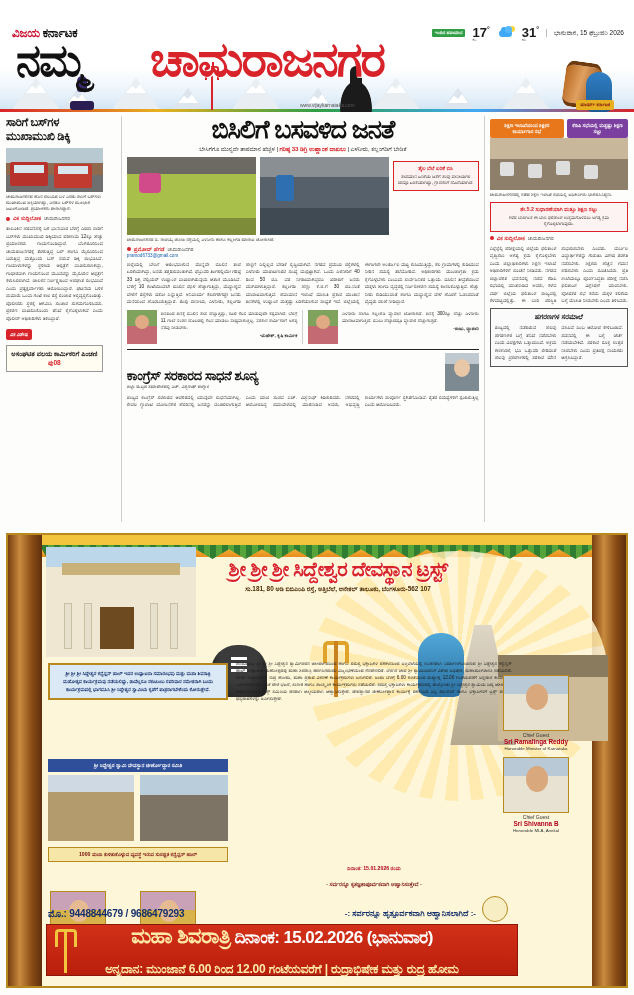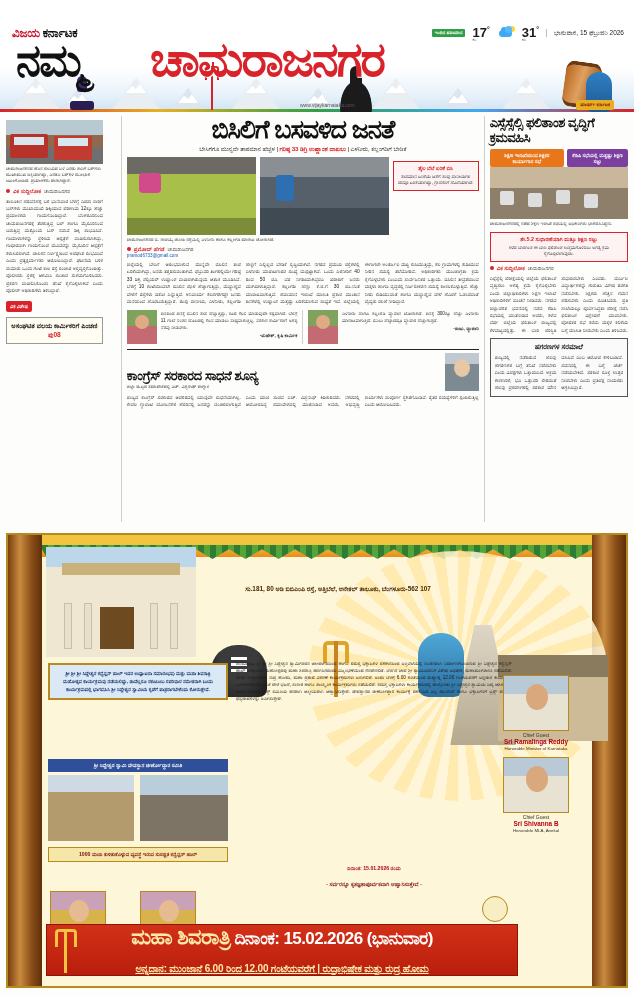--- a/index.html
+++ b/index.html
@@ -284,21 +284,21 @@
   }
   .ad-phone { font-size:10px; font-weight:bold; color:#14306b; letter-spacing:-.2px;}
   .ad-invite { font-size:8px; font-weight:bold; color:#14306b;}
   .ad-redbar {
     position:absolute; left:38px; right:108px; bottom:10px; height:52px;
     background: linear-gradient(180deg,#d33018,#b81f0c); border:1px solid #8a1608;
     display:flex; flex-direction:column; align-items:center; justify-content:center; gap:14px;
   }
   .ad-redbar .l1 { color:#fff; font-weight:bold; font-size:17px; letter-spacing:-.6px; }
   .ad-redbar .l1 .big { font-size:21px; color:#ffe9a8; }
-  .ad-redbar .l2 { color:#ffe9a8; font-weight:bold; font-size:10px; letter-spacing:-.2px;text-decoration:underline;}
+  .ad-redbar .l2 { color:#ffe9a8; font-weight:bold; font-size:12px; letter-spacing:-.2px;}
   .ad-redbar-trishul { position:absolute; left:8px; top:4px; width:22px; height:44px;}
   .ad-redbar-trishul i{position:absolute;left:9px;bottom:0;width:3px;height:44px;background:#f3c53e;}
   .ad-redbar-trishul b{position:absolute;left:0;top:0;width:22px;height:18px;border:3px solid #f3c53e;border-bottom:none;border-radius:4px 4px 0 0;}
   .ad-seal { position:absolute; right:118px; bottom:64px; width:26px;height:26px;border-radius:50%;
              border:1px solid #b8891f; background:#f7eec4; }
 </style>
 </head>
 <body>
 
 <div class="page">
@@ -377,20 +377,21 @@
       <div class="mh-chamaraja">ಚಾಮರಾಜನಗರ</div>
       <div class="mh-url">www.vijaykarnataka.com</div>
       <div class="mh-cornerbadge">ಮಾಡರ್ನ್ ಕರ್ನಾಟಕ</div>
     </div>
     <div class="mh-rule"></div>
   </div>
 
   <div class="newsgrid">
 
     <div class="colL">
+      <div class="hl-small">ಸಾರಿಗೆ ಬಸ್‌ಗಳ ಮುಖಾಮುಖಿ ಡಿಕ್ಕಿ</div>
       <div class="photo bus"></div>
       <div class="cap">ಚಾಮರಾಜನಗರದ ಹೊರ ವಲಯದ ಬಳಿ ಎರಡು ಸಾರಿಗೆ ಬಸ್‌ಗಳು ಮುಖಾಮುಖಿ ಡಿಕ್ಕಿಯಾಗಿದ್ದು, ಎರಡೂ ಬಸ್‌ಗಳ ಮುಂಭಾಗ ಜಖಂಗೊಂಡಿದೆ. ಪ್ರಯಾಣಿಕರು ಪಾರಾಗಿದ್ದಾರೆ.</div>
       <div class="byline">
         <span class="dot"></span>
         <span class="nm">ವಿಕ ಸುದ್ದಿಲೋಕ</span>
         <span class="pl">ಚಾಮರಾಜನಗರ</span>
       </div>
       <div class="body-text">ತಾಲೂಕಿನ ಹರದನಹಳ್ಳಿ ಬಳಿ ಭಾನುವಾರ ಬೆಳಗ್ಗೆ ಎರಡು ಸಾರಿಗೆ ಬಸ್‌ಗಳು ಮುಖಾಮುಖಿ ಡಿಕ್ಕಿಯಾದ ಪರಿಣಾಮ 12ಕ್ಕೂ ಹೆಚ್ಚು ಪ್ರಯಾಣಿಕರು ಗಾಯಗೊಂಡಿದ್ದಾರೆ. ಬೆಂಗಳೂರಿನಿಂದ ಚಾಮರಾಜನಗರಕ್ಕೆ ತೆರಳುತ್ತಿದ್ದ ಬಸ್ ಹಾಗೂ ಮೈಸೂರಿನಿಂದ ಬರುತ್ತಿದ್ದ ಮತ್ತೊಂದು ಬಸ್ ನಡುವೆ ಡಿಕ್ಕಿ ಸಂಭವಿಸಿದೆ. ಗಾಯಾಳುಗಳನ್ನು ಸ್ಥಳೀಯ ಆಸ್ಪತ್ರೆಗೆ ದಾಖಲಿಸಲಾಗಿದ್ದು, ಗಂಭೀರವಾಗಿ ಗಾಯಗೊಂಡ ಮೂವರನ್ನು ಮೈಸೂರಿನ ಆಸ್ಪತ್ರೆಗೆ ಕಳುಹಿಸಲಾಗಿದೆ. ಚಾಲಕನ ನಿರ್ಲಕ್ಷ್ಯದಿಂದ ಅಪಘಾತ ಸಂಭವಿಸಿದೆ ಎಂದು ಪ್ರತ್ಯಕ್ಷದರ್ಶಿಗಳು ಆರೋಪಿಸಿದ್ದಾರೆ. ಘಟನೆಯ ಬಳಿಕ ಸುಮಾರು ಒಂದು ಗಂಟೆ ಕಾಲ ರಸ್ತೆ ಸಂಚಾರ ಅಸ್ತವ್ಯಸ್ತಗೊಂಡಿತ್ತು. ಪೊಲೀಸರು ಸ್ಥಳಕ್ಕೆ ಆಗಮಿಸಿ ಸಂಚಾರ ಸುಗಮಗೊಳಿಸಿದರು. ಪ್ರಕರಣ ದಾಖಲಿಸಿಕೊಂಡು ತನಿಖೆ ಕೈಗೊಳ್ಳಲಾಗಿದೆ ಎಂದು ಪೊಲೀಸ್ ಅಧಿಕಾರಿಗಳು ತಿಳಿಸಿದ್ದಾರೆ.</div>
       <div class="logo-chip">ವಿಕ ವಿಶೇಷ</div>
       <div class="teaser">
@@ -456,21 +457,20 @@
         <div style="flex:1">
           <div class="h">ಕಾಂಗ್ರೆಸ್ ಸರಕಾರದ ಸಾಧನೆ ಶೂನ್ಯ</div>
           <div class="cap">ಜಿಲ್ಲಾ ಮಟ್ಟದ ಸಮಾವೇಶದಲ್ಲಿ ಎಚ್. ವಿಶ್ವನಾಥ್ ವಾಗ್ದಾಳಿ</div>
         </div>
         <div class="leaderphoto"></div>
       </div>
       <div class="body-text cols3">ರಾಜ್ಯದ ಕಾಂಗ್ರೆಸ್ ಸರಕಾರದ ಆಡಳಿತದಲ್ಲಿ ಯಾವುದೇ ಸಾಧನೆಯಾಗಿಲ್ಲ. ಕೇವಲ ಗ್ಯಾರಂಟಿ ಯೋಜನೆಗಳ ಹೆಸರಿನಲ್ಲಿ ಜನರನ್ನು ವಂಚಿಸಲಾಗುತ್ತಿದೆ ಎಂದು ಮಾಜಿ ಸಂಸದ ಎಚ್. ವಿಶ್ವನಾಥ್ ಕಿಡಿಕಾರಿದರು. ನಗರದಲ್ಲಿ ಆಯೋಜಿಸಿದ್ದ ಸಮಾವೇಶದಲ್ಲಿ ಮಾತನಾಡಿದ ಅವರು, ಅಭಿವೃದ್ಧಿ ಕಾರ್ಯಗಳು ಸಂಪೂರ್ಣ ಸ್ಥಗಿತಗೊಂಡಿವೆ. ರೈತರ ಸಮಸ್ಯೆಗಳಿಗೆ ಸ್ಪಂದಿಸುತ್ತಿಲ್ಲ ಎಂದು ಆರೋಪಿಸಿದರು.</div>
     </div>
 
     <div class="colR">
-      <div class="hl-right">ಎಸ್ಸೆಸ್ಸೆಲ್ಸಿ ಫಲಿತಾಂಶ ವೃದ್ಧಿಗೆ ಕ್ರಮವಹಿಸಿ</div>
       <div class="pill-row">
         <span class="badge-pill pill-orange">ಶಿಕ್ಷಣ ಇಲಾಖೆಯಿಂದ ಶಿಕ್ಷಕರ ಕಾರ್ಯಾಗಾರ ಸಭೆ</span>
         <span class="badge-pill pill-purple">ಕೆಡಿಪಿ ಸಭೆಯಲ್ಲಿ ಮತ್ತಷ್ಟು ಶಿಕ್ಷಣ ಸಜ್ಜು</span>
       </div>
       <div class="photo class"></div>
       <div class="cap">ಚಾಮರಾಜನಗರದಲ್ಲಿ ನಡೆದ ಶಿಕ್ಷಣ ಇಲಾಖೆ ಸಭೆಯಲ್ಲಿ ಅಧಿಕಾರಿಗಳು ಭಾಗವಹಿಸಿದ್ದರು.</div>
       <div class="redbox">
         <div class="t">ಶೇ.5.2 ಸುಧಾರಣೆಯಾಗಿ ಮತ್ತೂ ಶಿಕ್ಷಣ ಸಜ್ಜು</div>
         <div class="b">ಕಳೆದ ಬಾರಿಗಿಂತ ಈ ಬಾರಿ ಫಲಿತಾಂಶ ಉತ್ತಮಗೊಳಿಸಲು ಅಗತ್ಯ ಕ್ರಮ ಕೈಗೊಳ್ಳಲಾಗುವುದು.</div>
       </div>
@@ -495,20 +495,21 @@
 
     <div class="ad-temple">
       <span class="roof"></span>
       <span class="pil" style="left:18px"></span>
       <span class="pil" style="left:38px"></span>
       <span class="pil" style="right:38px"></span>
       <span class="pil" style="right:18px"></span>
       <span class="door"></span>
     </div>
 
+    <div class="ad-head">ಶ್ರೀ ಶ್ರೀ ಶ್ರೀ ಸಿದ್ದೇಶ್ವರ ದೇವಸ್ಥಾನ ಟ್ರಸ್ಟ್</div>
     <div class="ad-addr">ಸು.181, 80 ಅಡಿ ಬಿಬಿಎಂಪಿ ರಸ್ತೆ, ಅತ್ತಿಬೆಲೆ, ಆನೇಕಲ್ ತಾಲೂಕು, ಬೆಂಗಳೂರು-562 107</div>
 
     <div class="ad-icons">
       <span class="ad-lingam2"></span>
       <span class="ad-trishul2">
           <b></b>
           <i></i>
         </span>
       <span class="ad-shiva2"></span>
     </div>
@@ -544,20 +545,27 @@
         <div class="rl">Honorable Minister of Karnataka</div>
       </div>
       <div class="guest">
         <div class="ph"></div>
         <div class="lbl">Chief Guest</div>
         <div class="nm">Sri Shivanna B</div>
         <div class="rl">Honorable MLA, Anekal</div>
       </div>
     </div>
 
+    <div class="ad-phone-row">
+      <div class="ad-phone">
+        <span>ಮೊ.:</span>
+        <span>9448844679 / 9686479293</span>
+      </div>
+      <div class="ad-invite">-: ಸರ್ವರನ್ನೂ ಹೃತ್ಪೂರ್ವಕವಾಗಿ ಆಹ್ವಾನಿಸಲಾಗಿದೆ :-</div>
+    </div>
     <div class="ad-seal"></div>
 
     <div class="ad-redbar">
       <div class="ad-redbar-trishul">
           <b></b>
           <i></i>
         </div>
       <div class="l1">
         <span class="big">ಮಹಾ ಶಿವರಾತ್ರಿ</span>
         <span>ದಿನಾಂಕ: 15.02.2026 (ಭಾನುವಾರ)</span>

